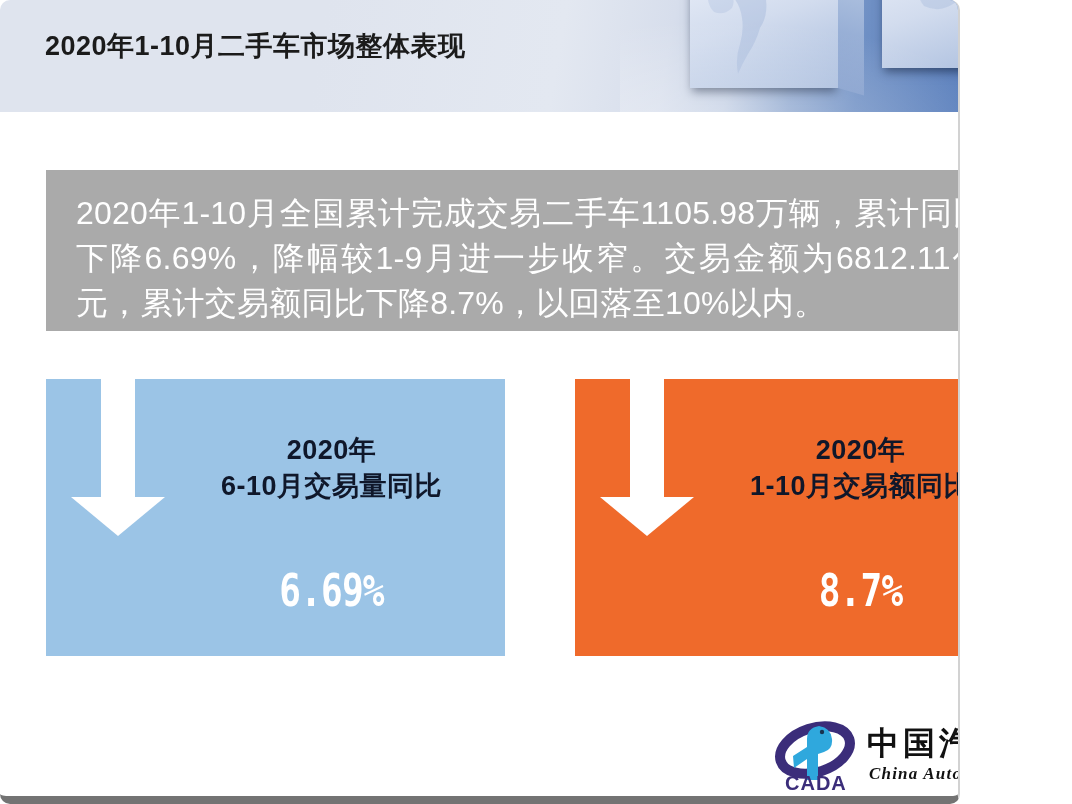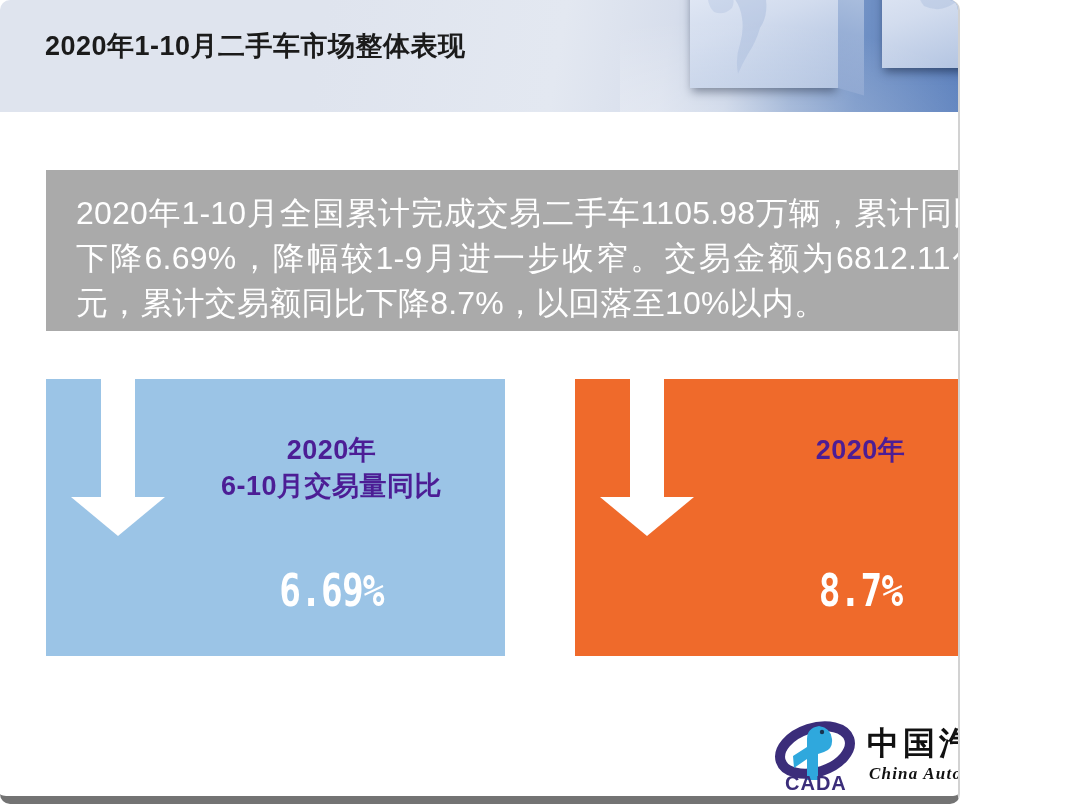--- a/index.html
+++ b/index.html
@@ -150,21 +150,21 @@
     border-right: 47px solid transparent;
     border-top: 39px solid #ffffff;
   }
 
   .card-label {
     position: absolute;
     left: 120px;
     right: 8px;
     top: 53px;
     text-align: center;
-    color: #4c1d95;
+    color: #0f172a;
     font-size: 27px;
     font-weight: bold;
     line-height: 36px;
     letter-spacing: .5px;
   }
   .card-value {
     position: absolute;
     left: 120px;
     right: 8px;
     top: 186px;
@@ -260,20 +260,21 @@
     <div class="card-value">6.69%</div>
   </div>
 
   <div class="card" id="card-amount">
     <div class="arrow">
       <div class="arrow-shaft"></div>
       <div class="arrow-head"></div>
     </div>
     <div class="card-label">
       <div>2020年</div>
+      <div>1-10月交易额同比</div>
     </div>
     <div class="card-value">8.7%</div>
   </div>
 
   <div class="logo">
     <svg class="logo-mark" viewBox="0 0 84 76">
       <ellipse cx="40" cy="32" rx="36" ry="22" transform="rotate(-18 40 32)" fill="none" stroke="#3b2d7a" stroke-width="10"></ellipse>
       <path d="M44 8 q12 2 13 13 q1 10 -8 13 l-6 2 l0 26 l-11 0 l0 -21 l-13 9 l-1 -12 l14 -9 l0 -8 q0 -11 12 -13 z" fill="#2fa8dd"></path>
       <circle cx="47" cy="14" r="2.2" fill="#18324f"></circle>
       <text x="10" y="72" font-family="'Liberation Sans', sans-serif" font-size="20" font-weight="bold" fill="#3b2d7a" letter-spacing="1">CADA</text>

